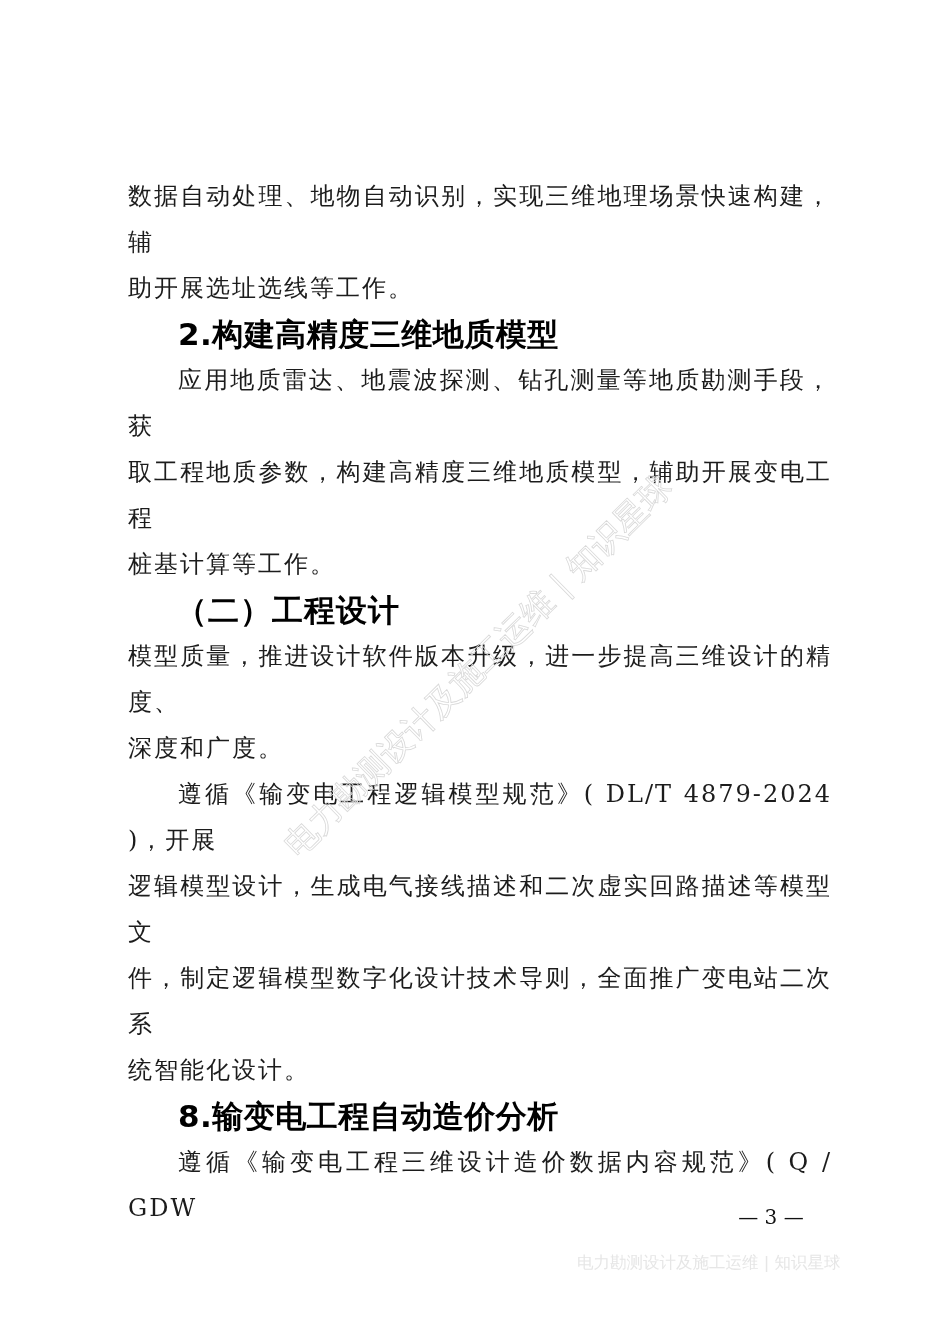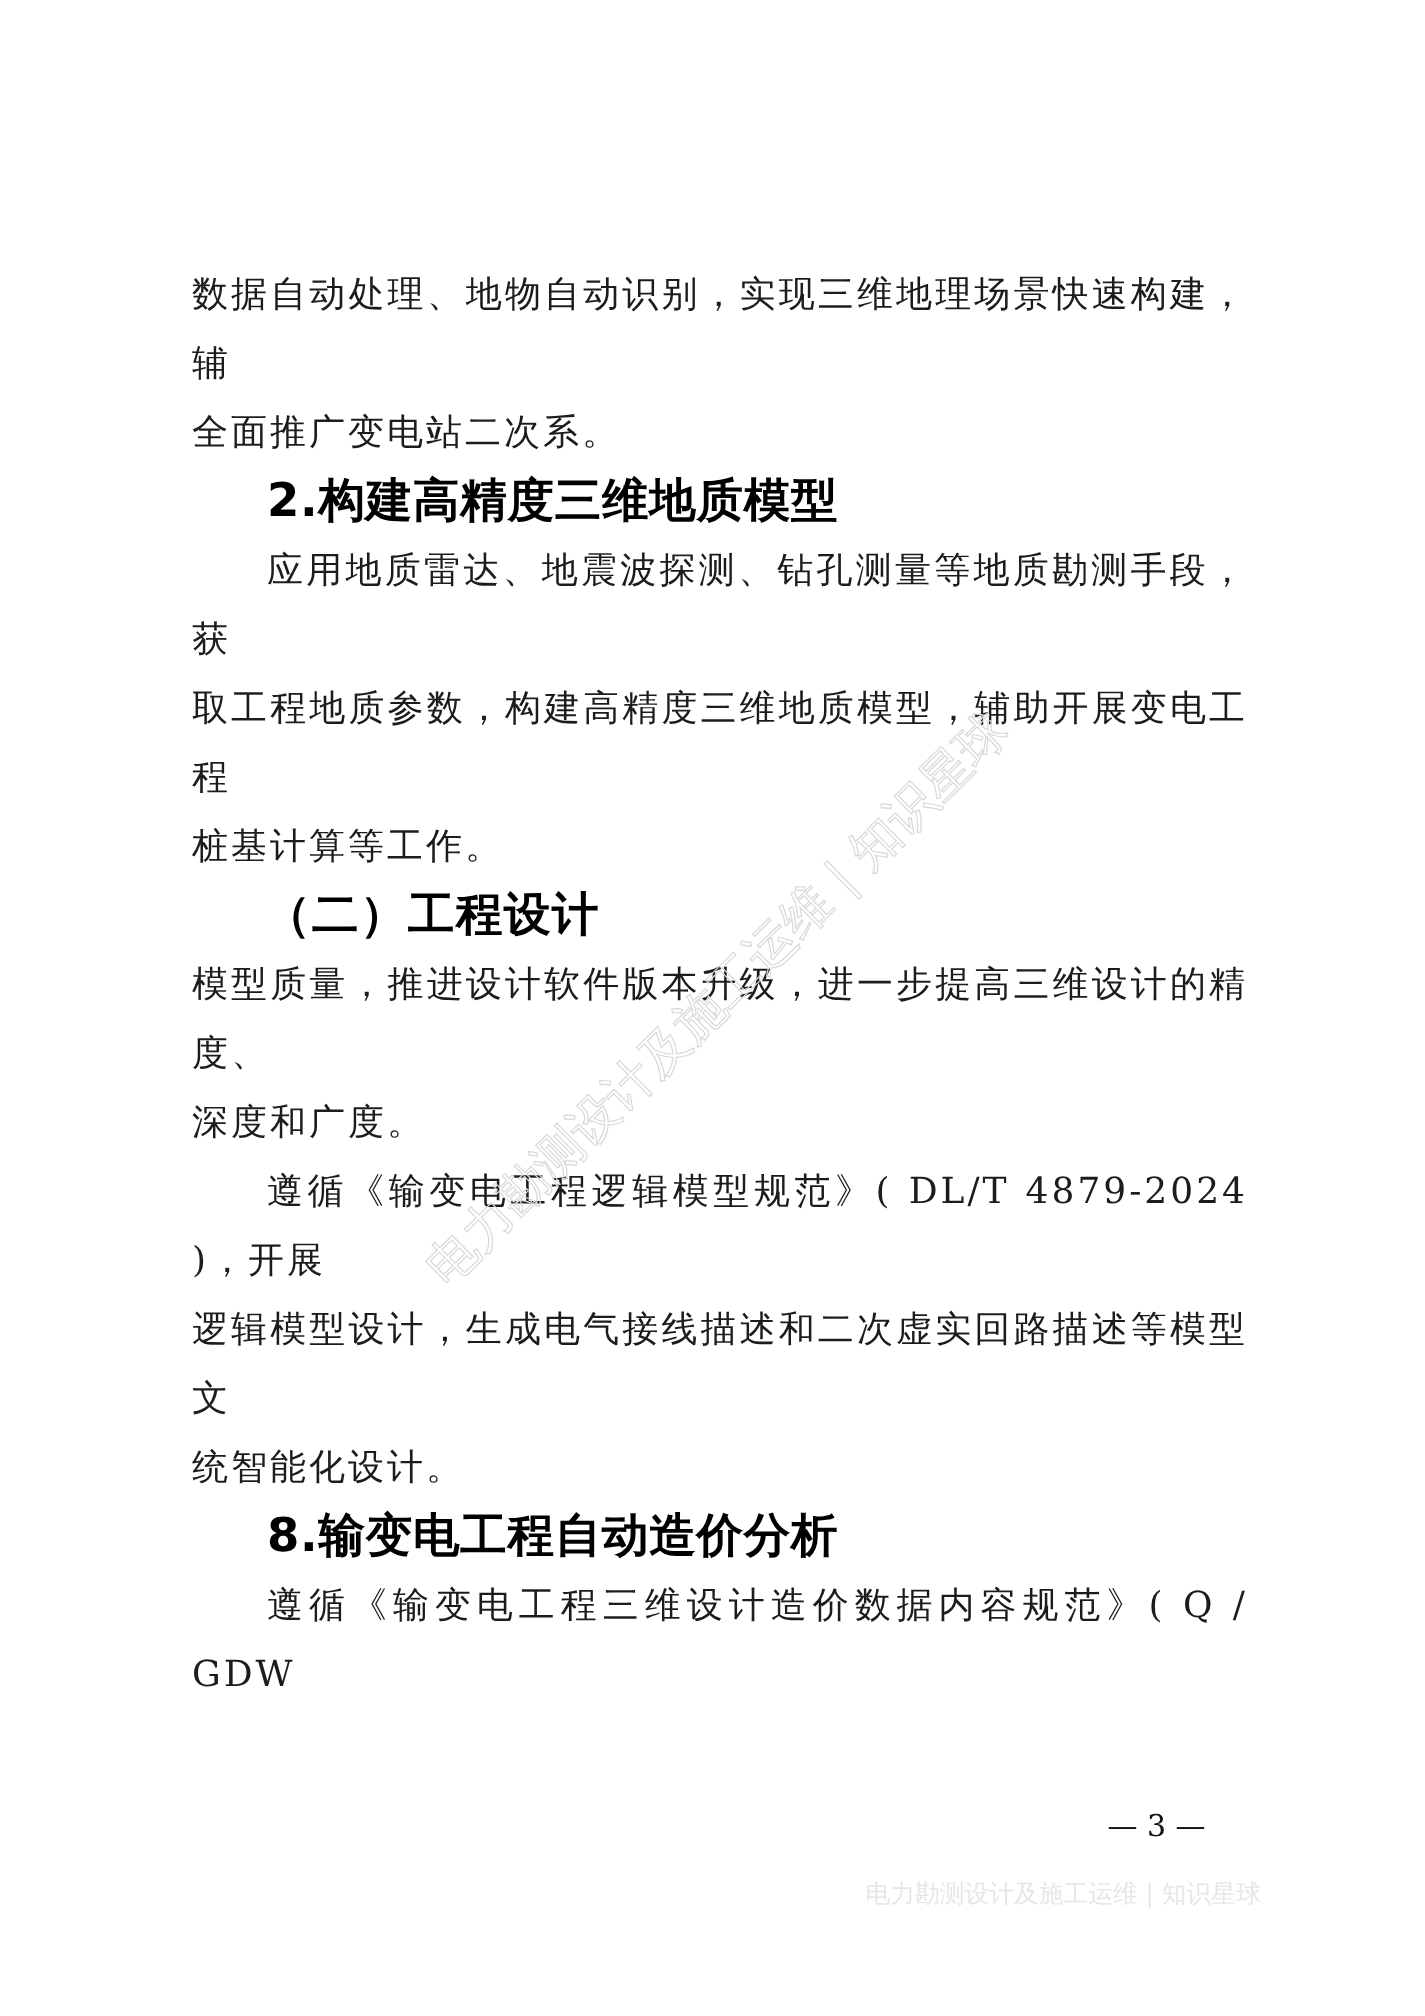--- a/index.html
+++ b/index.html
@@ -97,36 +97,37 @@
       pointer-events: none;
     }
   </style>
 </head>
 <body>
 
 <div class="page">
 
   <div class="content">
     <p class="line-block para cont">数据自动处理、地物自动识别，实现三维地理场景快速构建，辅</p>
-    <p class="line-block para cont">全面推广变电站二次系。</p>
+    <p class="line-block para cont">助开展选址选线等工作。</p>
 
     <h3 class="heading">2.构建高精度三维地质模型</h3>
 
     <p class="line-block para">应用地质雷达、地震波探测、钻孔测量等地质勘测手段，获</p>
     <p class="line-block para cont">取工程地质参数，构建高精度三维地质模型，辅助开展变电工程</p>
     <p class="line-block para cont">桩基计算等工作。</p>
 
     <h2 class="heading section">（二）工程设计</h2>
 
     <p class="line-block para cont">模型质量，推进设计软件版本升级，进一步提高三维设计的精度、</p>
     <p class="line-block para cont">深度和广度。</p>
 
 
     <p class="line-block para">遵循《输变电工程逻辑模型规范》( DL/T 4879-2024 )，开展</p>
     <p class="line-block para cont">逻辑模型设计，生成电气接线描述和二次虚实回路描述等模型文</p>
+    <p class="line-block para cont">件，制定逻辑模型数字化设计技术导则，全面推广变电站二次系</p>
     <p class="line-block para cont">统智能化设计。</p>
 
     <h3 class="heading">8.输变电工程自动造价分析</h3>
 
     <p class="line-block para">遵循《输变电工程三维设计造价数据内容规范》( Q / GDW</p>
 
   </div>
 
   <div class="watermark-diagonal">电力勘测设计及施工运维 | 知识星球</div>
 

